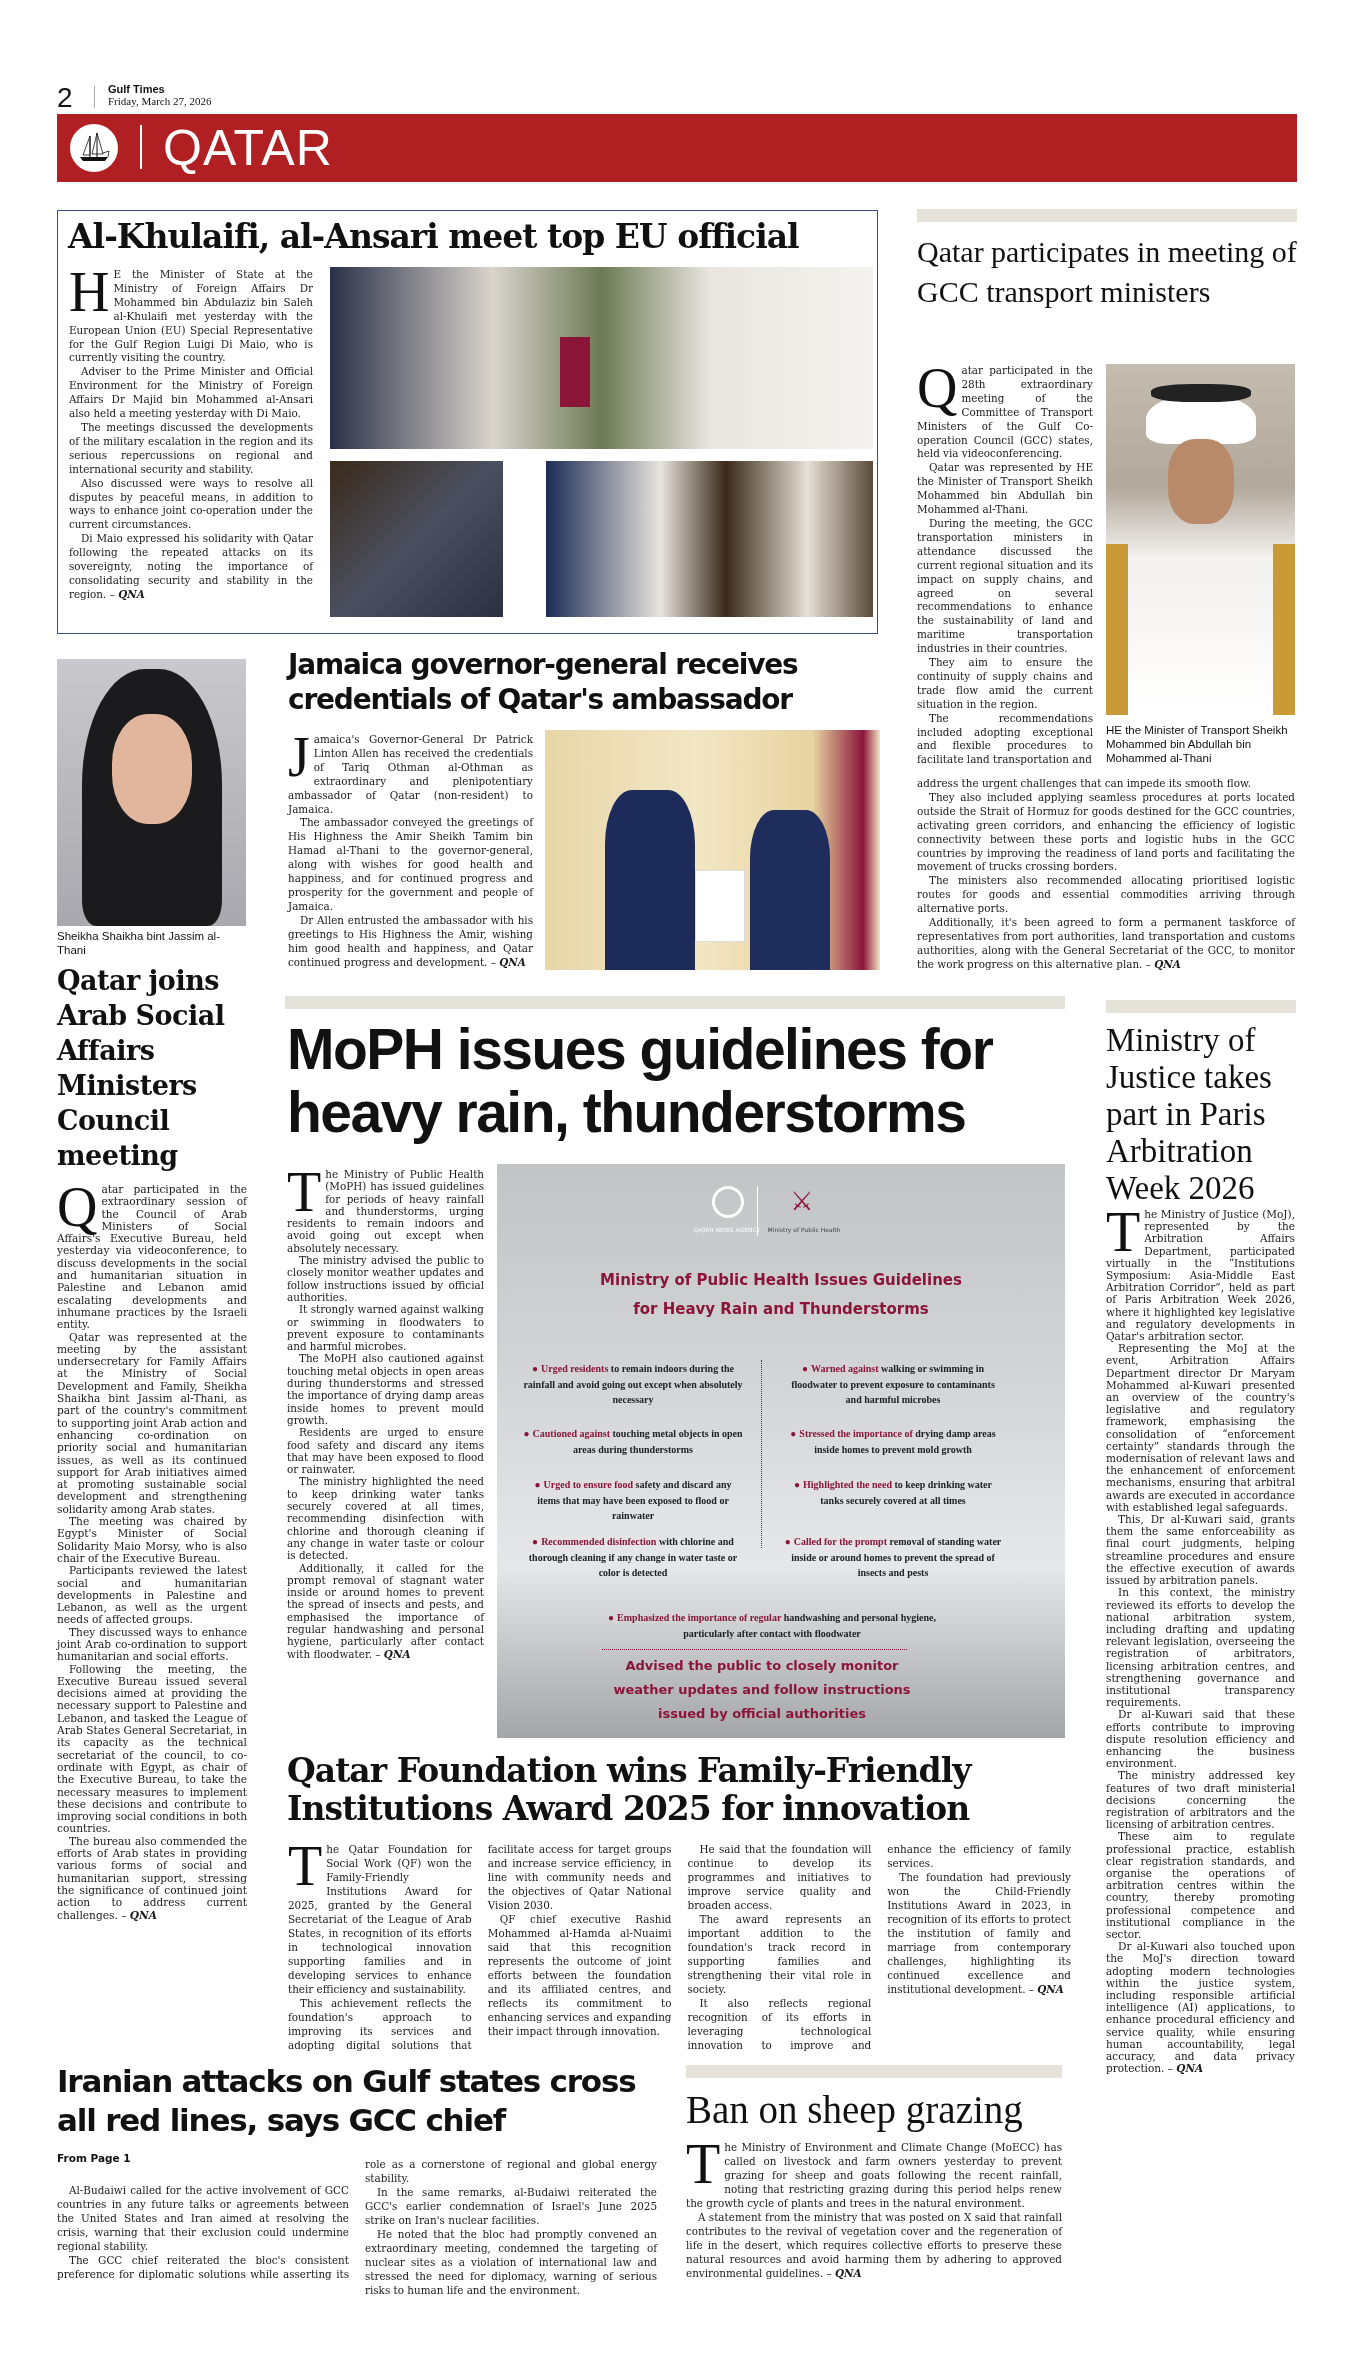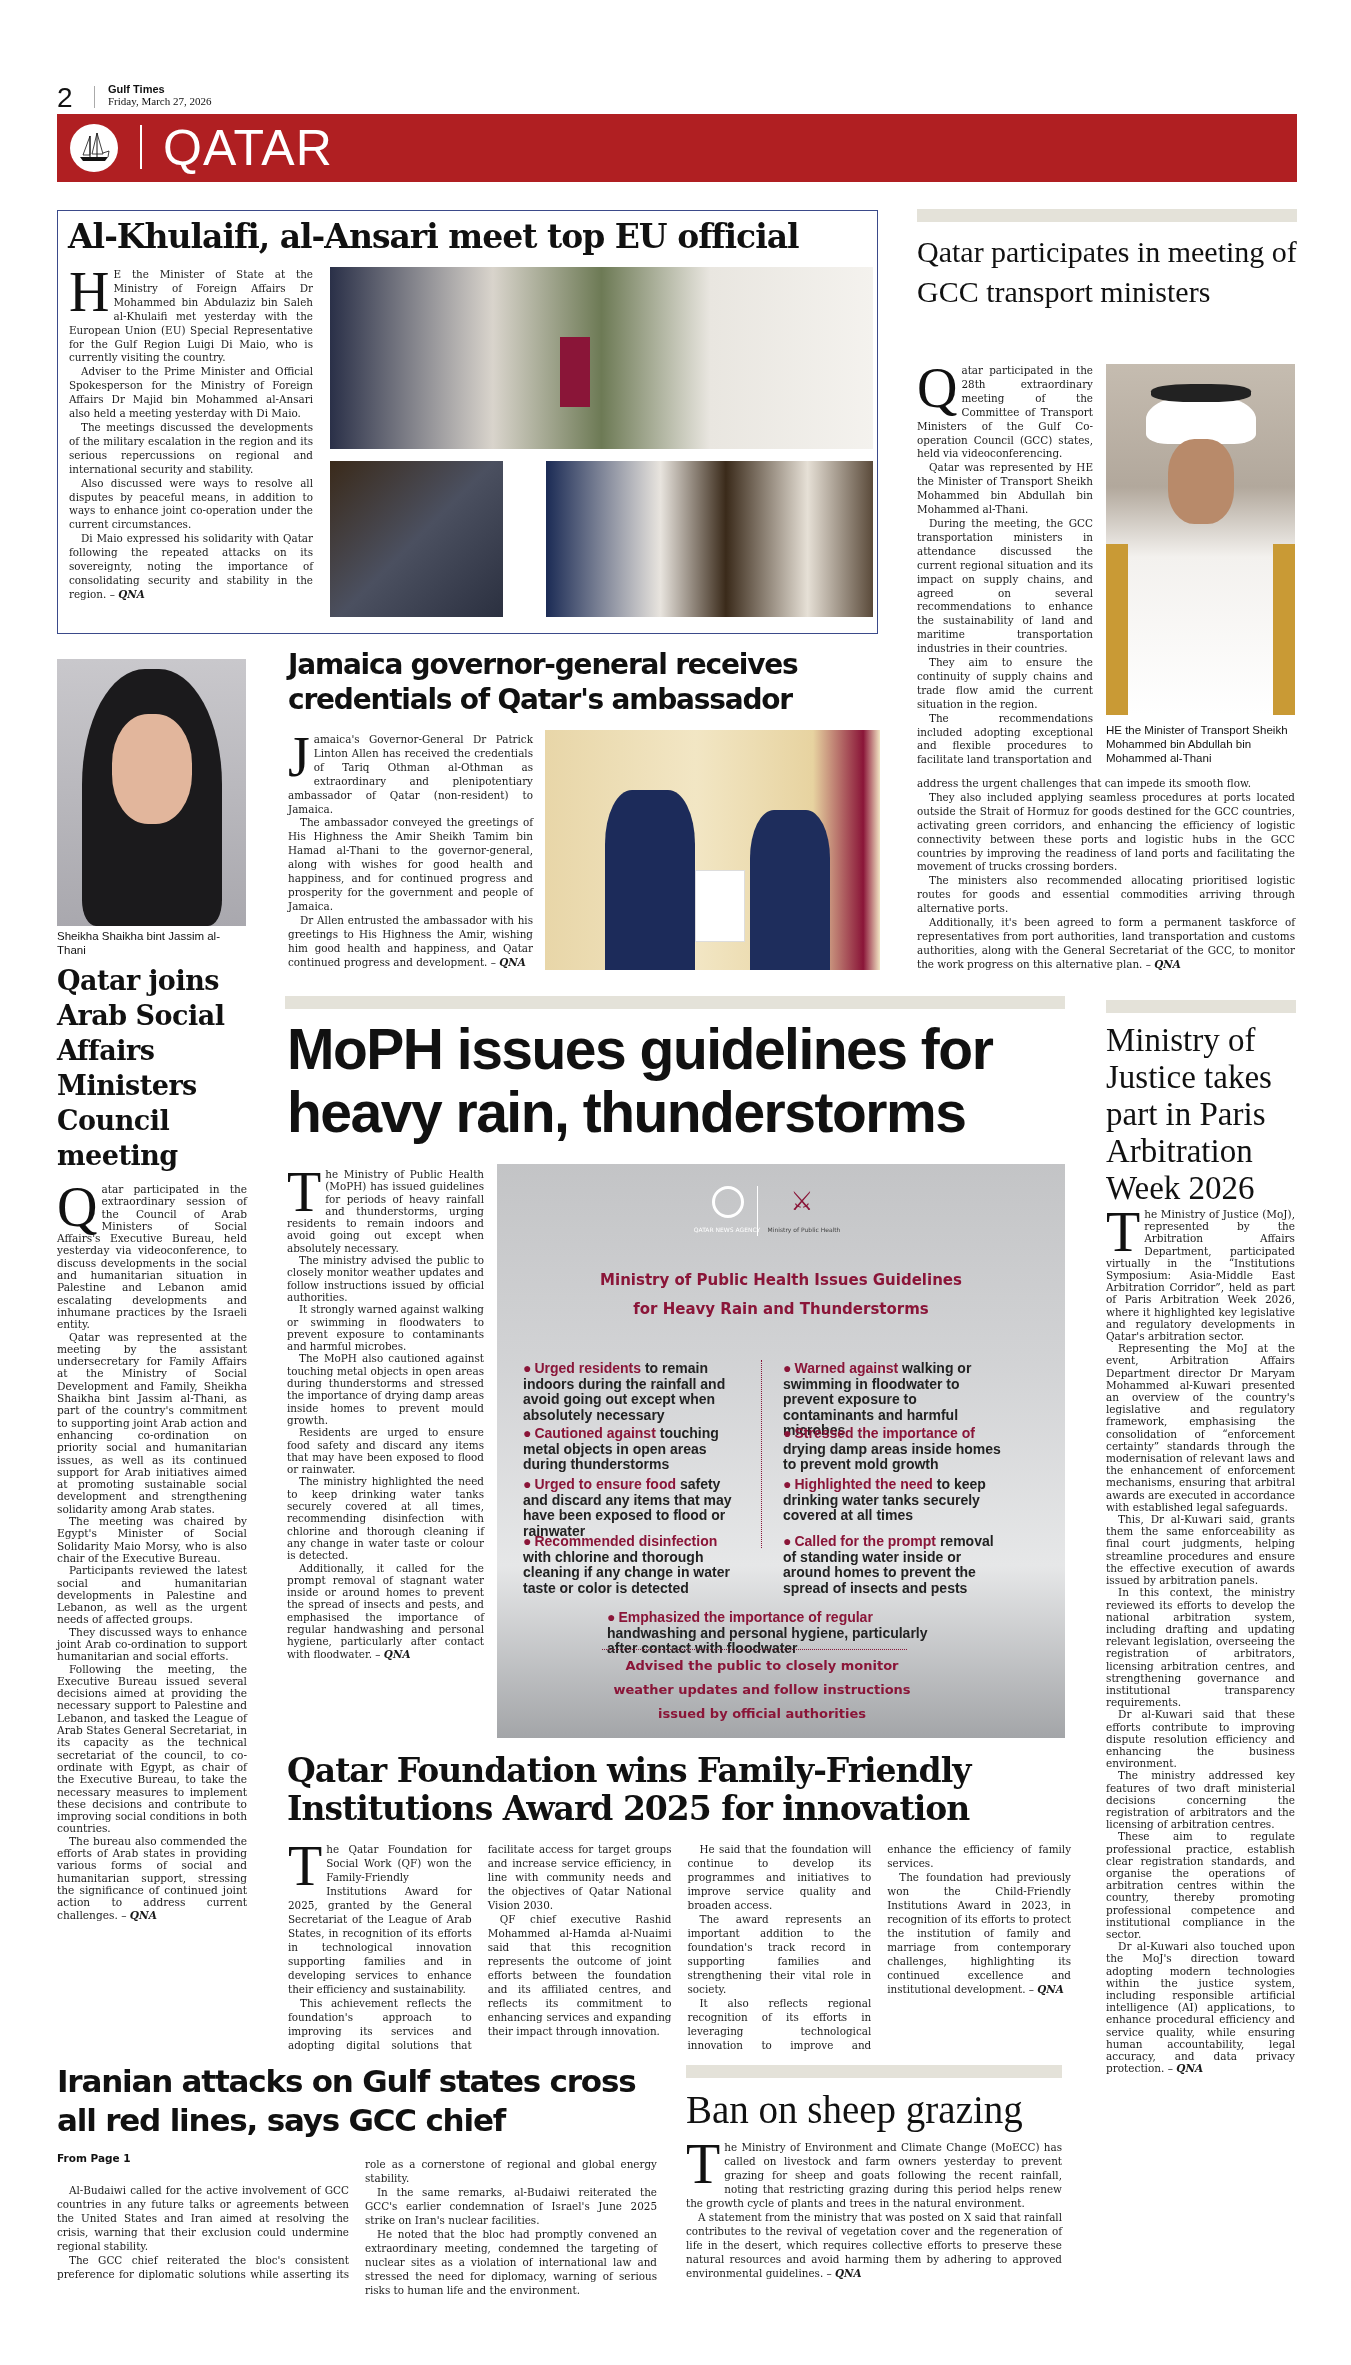--- a/index.html
+++ b/index.html
@@ -28,21 +28,21 @@
   .head-light { font-family: "Liberation Serif", serif; font-weight: normal; color: #111; }
   .head-sans { font-family: "DejaVu Sans", sans-serif; font-weight: bold; color: #111; letter-spacing: -1.2px; }
   .grey-rule { background: #e4e2d9; height: 13px; }
 
   .photo { overflow: hidden; }
   .caption { font-family: "Liberation Sans", sans-serif; font-size: 11.5px; line-height: 14px; color: #111; }
 
   
   .boxed { left: 57px; top: 210px; width: 821px; height: 424px; border: 1.5px solid #3b4a8a; }
   .ig-title { font-family: "DejaVu Sans", sans-serif; font-weight: bold; color: #8a1538; text-align: center; font-size: 15px; line-height: 29px; }
-  .ig-item { font-family: Liberation Sans, sans-serif; font-size: 14px; line-height: 15.5px; color: #222; font-weight: bold; position: absolute; }
+  .ig-item { font-family: Liberation Serif, serif; font-size: 10px; line-height: 15.5px; color: #222; font-weight: bold; position: absolute; text-align: center; }
   .ig-item .hl { color: #8a1538; }
   .ig-item .dot { color: #8a1538; margin-right: 3px; }
   .ig-footer { font-family: "DejaVu Sans", sans-serif; font-weight: bold; color: #8a1538; text-align: center; font-size: 13px; line-height: 24px; }
 </style>
 </head>
 <body>
 
 <div class="abs folio">2</div>
 <div class="abs folio-sep"></div>
 <div class="abs paper-name">Gulf Times</div>
@@ -60,21 +60,21 @@
     </svg>
   </div>
   <div class="abs bar-sep"></div>
   <div class="abs section-title">QATAR</div>
 </div>
 
 <div class="abs boxed">
   <div class="abs head-slab" style="left:10px; top:6px; font-size:33px; line-height:40px; white-space:nowrap;">Al-Khulaifi, al-Ansari meet top EU official</div>
   <div class="abs body-text" style="left:11px; top:57px; width:244px;">
     <p class="first"><span class="dropcap">H</span><span>E the Minister of State at the Ministry of Foreign Affairs Dr Mohammed bin Abdulaziz bin Saleh al-Khulaifi met yesterday with the European Union (EU) Special Representative for the Gulf Region Luigi Di Maio, who is currently visiting the country.</span></p>
-    <p>Adviser to the Prime Minister and Official Spokesperson for the Ministry of Foreign Affairs Dr Majid bin Mohammed al-Ansari also held a meeting yesterday with Di Maio.</p>
+    <p>Adviser to the Prime Minister and Official Environment for the Ministry of Foreign Affairs Dr Majid bin Mohammed al-Ansari also held a meeting yesterday with Di Maio.</p>
     <p>The meetings discussed the developments of the military escalation in the region and its serious repercussions on regional and international security and stability.</p>
     <p>Also discussed were ways to resolve all disputes by peaceful means, in addition to ways to enhance joint co-operation under the current circumstances.</p>
     <p><span>Di Maio expressed his solidarity with Qatar following the repeated attacks on its sovereignty, noting the importance of consolidating security and stability in the region. –</span> <span class="qna">QNA</span></p>
   </div>
   <div class="abs photo" style="left:272px; top:56px; width:543px; height:182px; background:linear-gradient(90deg,#2a3048 0%,#d9d4cc 30%,#6d7a55 50%,#e9e6e0 70%,#f4f2ee 100%);">
     <div class="abs" style="left:230px; top:70px; width:30px; height:70px; background:#8a1538;"></div>
   </div>
   <div class="abs photo" style="left:272px; top:250px; width:173px; height:156px; background:linear-gradient(135deg,#3a2a1a 0%,#4b5060 50%,#2b3040 100%);"></div>
   <div class="abs photo" style="left:488px; top:250px; width:327px; height:156px; background:linear-gradient(90deg,#1b2b55 0%,#e8e4de 35%,#3a2a1a 55%,#e6e0d6 80%,#5a4a3a 100%);"></div>
 </div>

